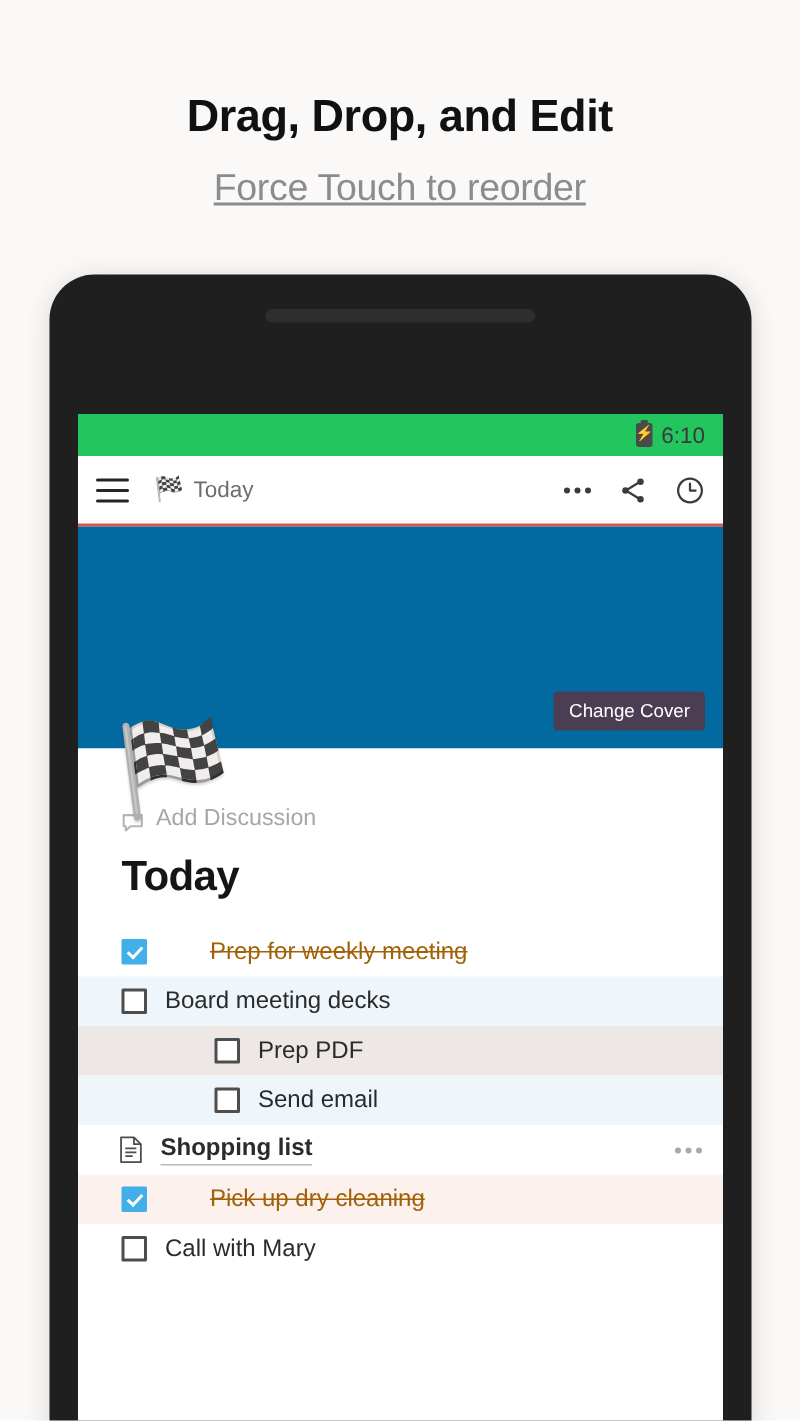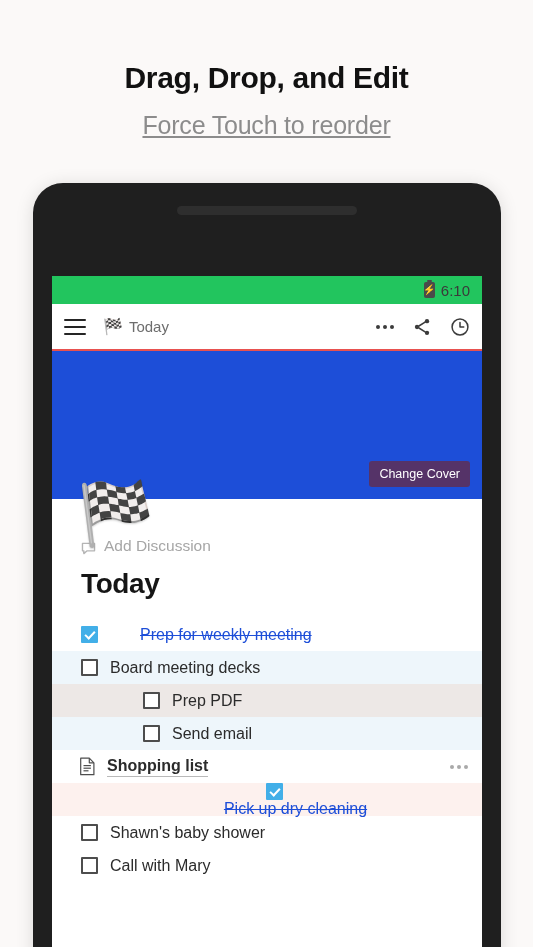--- a/index.html
+++ b/index.html
@@ -73,21 +73,21 @@
   .hamburger span { display: block; height: 2px; background: #252525; border-radius: 1px; }
   .appbar-flag { margin-left: 17px; font-size: 16px; line-height: 1; }
   .appbar-title { margin-left: 6px; font-size: 15px; color: #6D6D6D; }
   .appbar-spacer { flex: 1; }
   .appbar-actions { display: flex; align-items: center; gap: 18px; }
   .dots-icon { display: flex; gap: 3px; align-items: center; }
   .dots-icon i { width: 4px; height: 4px; border-radius: 50%; background: #3B3B3B; display: block; }
   .ic { width: 20px; height: 20px; display: block; }
 
   
-  .cover { position: relative; height: 148px; background: #1d4ed8; }
+  .cover { position: relative; height: 148px; background: #0369a1; }
   .change-cover {
     position: absolute; right: 12px; bottom: 12px;
     background: rgba(120,35,35,0.62); color: #FFFFFF;
     font-size: 12.5px; padding: 6px 10px; border-radius: 3px;
     cursor: pointer; white-space: nowrap;
   }
   .cover-flag {
     position: absolute; left: 25px; bottom: -46px;
     font-size: 62px; line-height: 1; z-index: 5; text-shadow: 0 1px 2px rgba(0,0,0,0.18);
   }
@@ -107,36 +107,36 @@
   }
 
   
   .row {
     position: relative; display: flex; align-items: center;
     height: 33px; padding-left: 29px; padding-right: 14px;
   }
   .row.indent { padding-left: 91px; }
   .row.hl-blue { background: #EEF6FB; }
   .row.hl-warm { background: #EDE8E6; }
-  .row.hl-pink { background: #FDF1EE; flex-direction: column; }
+  .row.hl-pink { background: #FDF1EE; }
   .cb {
     width: 17px; height: 17px; flex: 0 0 17px;
     border: 2px solid #4D4D4D; border-radius: 1px; background: #FFFFFF;
   }
   .cb.checked {
     background: #42AFE8; border-color: #42AFE8;
     position: relative;
   }
   .cb.checked::after {
     content: ""; position: absolute; left: 4px; top: 1px;
     width: 4px; height: 8px; border: solid #FFFFFF;
     border-width: 0 2px 2px 0; transform: rotate(43deg);
   }
   .row-label { margin-left: 12px; font-size: 16px; color: #2B2B2B; white-space: nowrap; }
-  .row-label.done { color: #1d4ed8; text-decoration: line-through; margin-left: 42px; }
+  .row-label.done { color: #a16207; text-decoration: line-through; margin-left: 42px; }
 
   .doc-row { display: flex; align-items: center; height: 33px; padding-left: 27px; padding-right: 14px; font-weight: bold; }
   .page-icon { width: 17px; height: 19px; flex: 0 0 17px; display: block; }
   .doc-row-label {
     margin-left: 11px; font-size: 16px; color: #2B2B2B;
     border-bottom: 1px solid #B9B9B9; line-height: 1.25;
   }
   .doc-row-spacer { flex: 1; }
   .doc-row .dots-icon i { background: #A9A9A9; width: 4px; height: 4px; }
 </style>
@@ -248,24 +248,20 @@
               <i></i>
               <i></i>
             </span>
         </div>
 
         <div class="row hl-pink">
           <span class="cb checked"></span>
           <span class="row-label done">Pick up dry cleaning</span>
         </div>
 
-        <div class="row">
-          <span class="cb"></span>
-          <span class="row-label">Shawn's baby shower</span>
-        </div>
 
         <div class="row">
           <span class="cb"></span>
           <span class="row-label">Call with Mary</span>
         </div>
 
 
       </div>
 
     </div>

